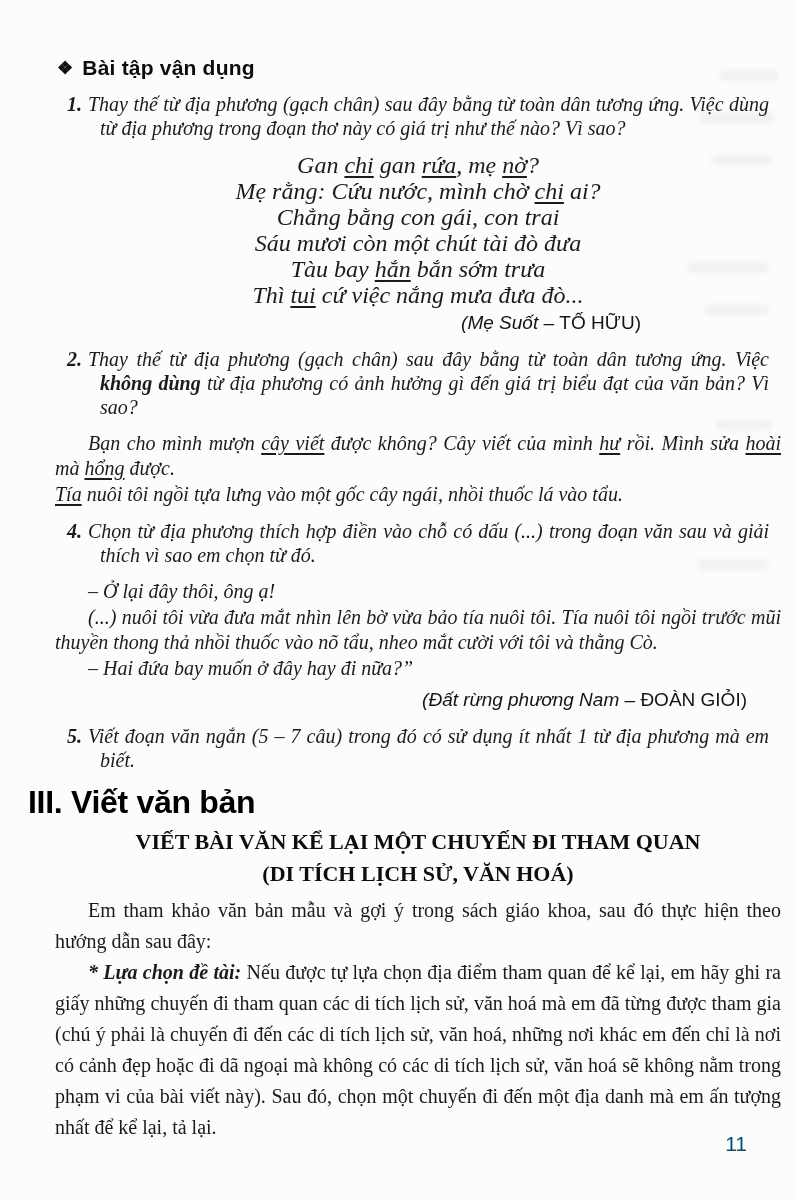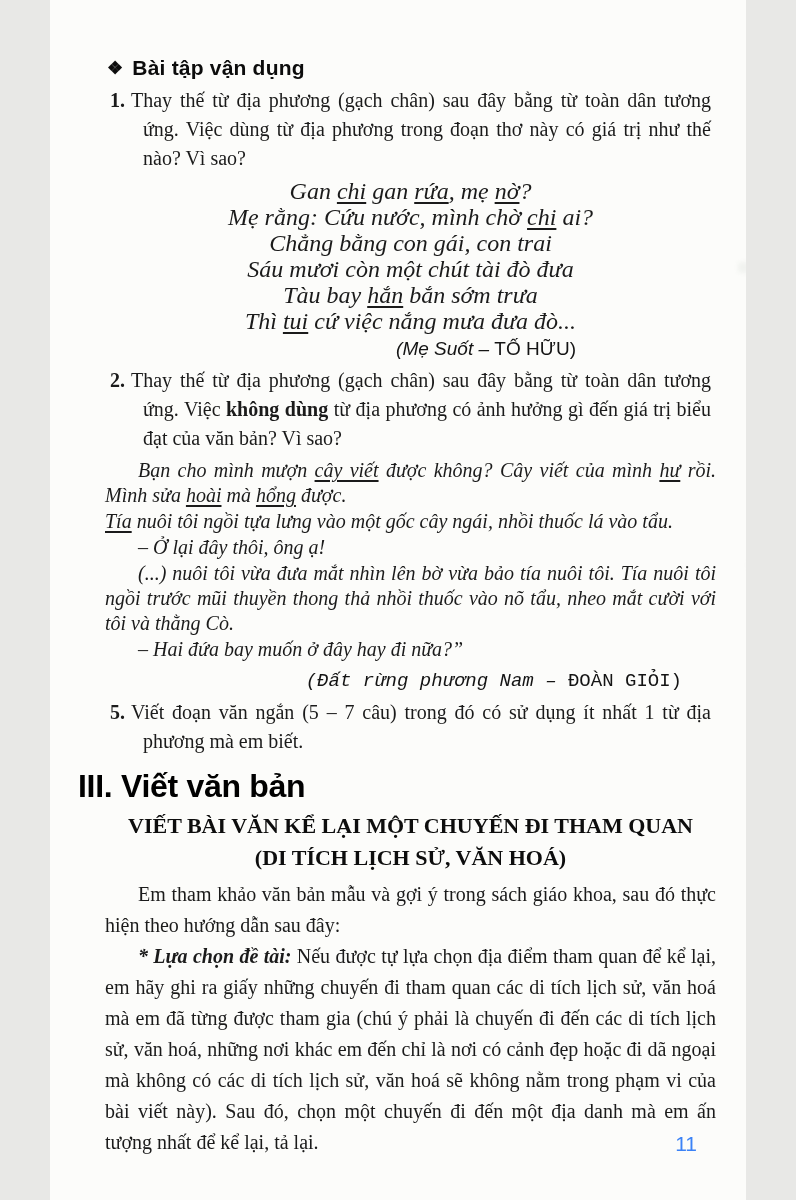--- a/index.html
+++ b/index.html
@@ -1,50 +1,50 @@
 <!DOCTYPE html>
 <html><head>
 <meta charset="utf-8">
 <style>
   html,body { margin:0; padding:0; background:#e8e8e6; }
   .page {
-    width:696px; height:1200px; margin:0 auto; position:relative;
+    width:796px; height:1200px; margin:0 auto; position:relative;
     background:#fcfcfa; box-sizing:border-box;
-    padding:56px 30px 0 55px; overflow:hidden;
+    padding:56px 15px 0 55px; overflow:hidden;
     font-family:"Liberation Serif", serif; color:#1b1b1b;
   }
   .b { font-weight:700; }
   .i { font-style:italic; }
   .u { text-decoration:underline; text-underline-offset:3px; }
 
   .ex-header {
     font-family:"Liberation Sans", sans-serif; font-weight:700;
     font-size:21px; color:#0c0c0c; margin:0 0 6px 2px;
     letter-spacing:0.2px;
   }
   .diamond { margin-right:9px; font-size:18px; position:relative; top:-1px; }
 
   .prompt {
-    margin:5px; font-size:20px; line-height:29px; text-align:justify;
-    padding-left:33px; text-indent:-33px;
+    margin:12px; font-size:20px; line-height:24px; text-align:justify;
+    padding-left:33px; text-indent:-33px;font-style:italic;
   }
   .num { font-weight:700; margin-right:6px; }
 
   .poem {
     margin:5px 0 0; text-align:center; font-style:italic;
     font-size:24px; line-height:26px;
   }
   .poem-line { white-space:nowrap; }
 
   .attr {
     font-family:"Liberation Sans", sans-serif; font-size:19px;
     line-height:24px; text-align:right; color:#141414;
   }
   .attr-poem  { margin:3px 0 5px; padding-right:140px; }
-  .attr-novel { margin:7px 0 5px; padding-right:34px;font-family:Liberation Mono, monospace; }
+  .attr-novel { margin:7px 0 5px; padding-right:34px; }
 
   .quote {
     font-style:italic; font-size:20px; line-height:25px;
     text-align:justify; margin:1px 0;
   }
   .fl-indent { text-indent:33px; }
 
   .sec-heading {
     font-family:"Liberation Sans", sans-serif; font-weight:700;
     font-size:32px; color:#000; margin:12px 0 5px -27px;
@@ -55,21 +55,21 @@
     text-align:center; margin:2px 0 5px; color:#0d0d0d;
   }
   .step-heading {
     font-weight:700; font-size:20px; line-height:25px; margin:3px 0 1px;
     color:#0d0d0d;
   }
   .para { font-size:20px; line-height:31px; text-align:justify; margin:0; }
 
   .page-num {
     position:absolute; right:49px; top:1132px;
-    font-family:"Liberation Sans", sans-serif; font-size:21px; color:#3b82f6;
+    font-family:"Liberation Sans", sans-serif; font-size:21px; color:#0c4a6e;
   }
 
   
   .ghost {
     position:absolute; background:#87988b; opacity:0.09;
     filter:blur(2px); border-radius:2px; pointer-events:none;
   }
 </style>
 </head>
 <body>
@@ -106,20 +106,21 @@
   <div>
     <p class="prompt"><span class="num">2.</span><span><span>Thay thế từ địa phương (gạch chân) sau đây bằng từ toàn dân tương ứng. Việc </span><span class="b">không dùng</span><span> từ địa phương có ảnh hưởng gì đến giá trị biểu đạt của văn bản? Vì sao?</span></span></p>
     <p class="quote fl-indent"><span>Bạn cho mình mượn </span><span class="u">cây viết</span><span> được không? Cây viết của mình </span><span class="u">hư</span><span> rồi. Mình sửa </span><span class="u">hoài</span><span> mà </span><span class="u">hổng</span><span> được.</span></p>
   </div>
 
   <div>
     <p class="quote"><span class="u">Tía</span><span> nuôi tôi ngồi tựa lưng vào một gốc cây ngái, nhồi thuốc lá vào tẩu.</span></p>
   </div>
 
   <div>
+    <p class="prompt"><span class="num">4.</span><span>Chọn từ địa phương thích hợp điền vào chỗ có dấu (...) trong đoạn văn sau và giải thích vì sao em chọn từ đó.</span></p>
     <p class="quote fl-indent">– Ở lại đây thôi, ông ạ!</p>
     <p class="quote fl-indent">(...) nuôi tôi vừa đưa mắt nhìn lên bờ vừa bảo tía nuôi tôi. Tía nuôi tôi ngồi trước mũi thuyền thong thả nhồi thuốc vào nõ tẩu, nheo mắt cười với tôi và thằng Cò.</p>
     <p class="quote fl-indent">– Hai đứa bay muốn ở đây hay đi nữa?”</p>
     <div class="attr attr-novel"><span class="i">(Đất rừng phương Nam – </span><span>ĐOÀN GIỎI)</span></div>
   </div>
 
   <div>
     <p class="prompt"><span class="num">5.</span><span>Viết đoạn văn ngắn (5 – 7 câu) trong đó có sử dụng ít nhất 1 từ địa phương mà em biết.</span></p>
   </div>
 

